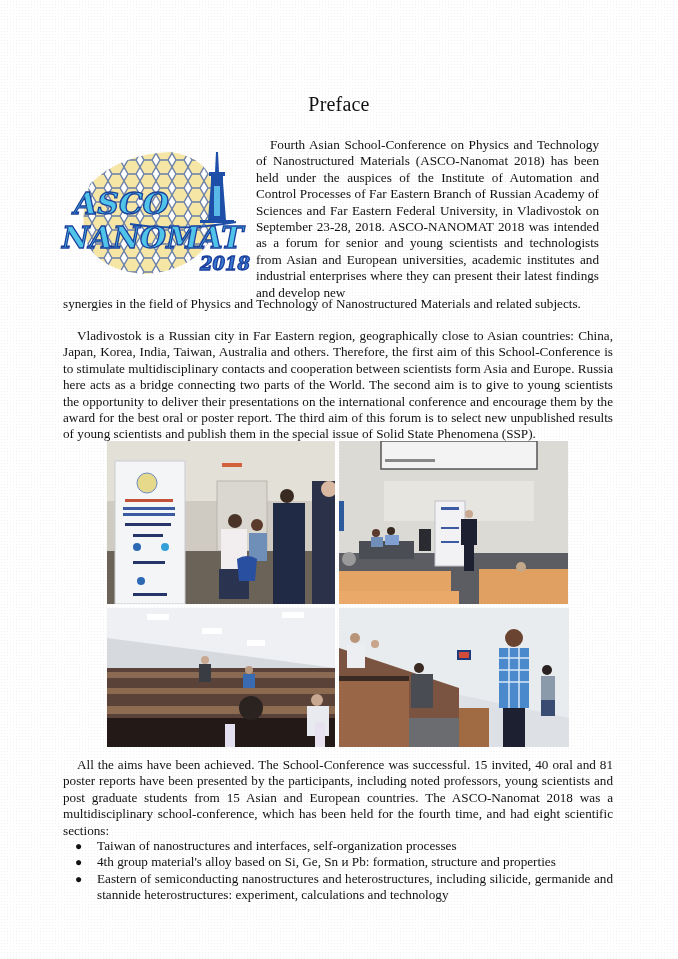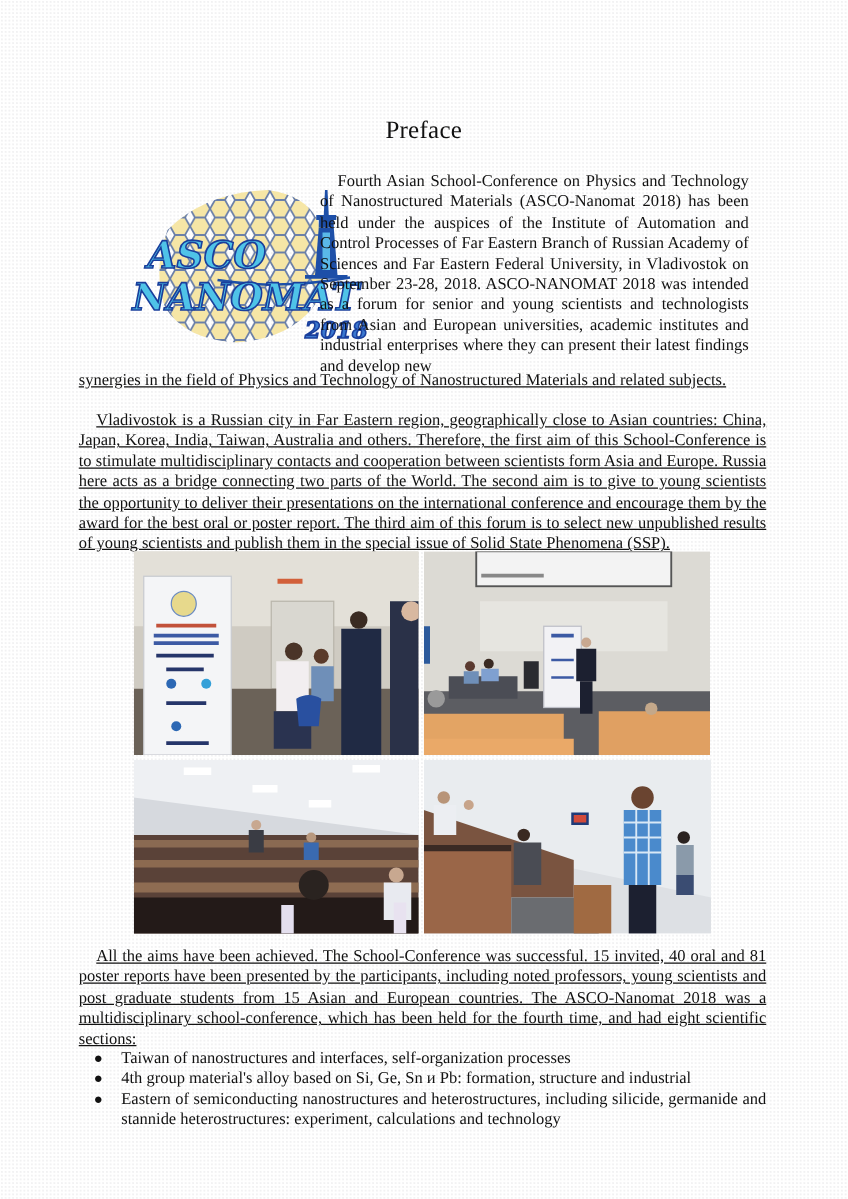--- a/index.html
+++ b/index.html
@@ -12,33 +12,33 @@
     color: #111;
     position: relative;
   }
   .page { position: absolute; left: 0; top: 0; width: 678px; height: 959px; }
 
   .title {
     position: absolute; left: 0; width: 678px; top: 80px;
     text-align: center; font-weight: normal; font-size: 20px; letter-spacing: 0.2px;
   }
 
-  .logo { position: absolute; left: 60px; top: 146px; width: 196px; height: 132px; margin-left: 44px; }
+  .logo { position: absolute; left: 60px; top: 146px; width: 196px; height: 132px; }
 
   .intro {
     position: absolute; left: 256px; top: 137px; width: 343px;
     font-size: 13.2px; line-height: 16.4px; text-align: justify;
   }
   .intro p { margin: 0; text-indent: 14px; }
 
   .body-text {
     position: absolute; left: 63px; width: 550px;
     font-size: 13.2px; line-height: 16.4px; text-align: justify;
   }
-  .body-text p { margin: 0; text-indent: 14px; text-decoration: underline; }
+  .body-text p { margin: 0; text-indent: 14px; }
   .body-text p.noindent { text-indent: 0; }
 
   .tail { top: 296px; }
   .para2 { top: 328px; }
   .para3 { top: 757px; }
 
   .photos {
     position: absolute; left: 107px; top: 441px; width: 462px; height: 306px;
   }
   .photo { position: absolute; overflow: hidden; }
@@ -233,21 +233,21 @@
     <p>All the aims have been achieved. The School-Conference was successful. 15 invited, 40 oral and 81 poster reports have been presented by the participants, including noted professors, young scientists and post graduate students from 15 Asian and European countries. The ASCO-Nanomat 2018 was a multidisciplinary school-conference, which has been held for the fourth time, and had eight scientific sections:</p>
   </div>
 
   <ul class="sections">
     <li>
       <span class="bullet">●</span>
       <span>Taiwan of nanostructures and interfaces, self-organization processes</span>
     </li>
     <li>
       <span class="bullet">●</span>
-      <span>4th group material's alloy based on Si, Ge, Sn и Pb: formation, structure and industrial</span>
+      <span>4th group material's alloy based on Si, Ge, Sn и Pb: formation, structure and properties</span>
     </li>
     <li>
       <span class="bullet">●</span>
       <span>Eastern of semiconducting nanostructures and heterostructures, including silicide, germanide and stannide heterostructures: experiment, calculations and technology</span>
     </li>
   </ul>
 
 </div>
 
 </body></html>

